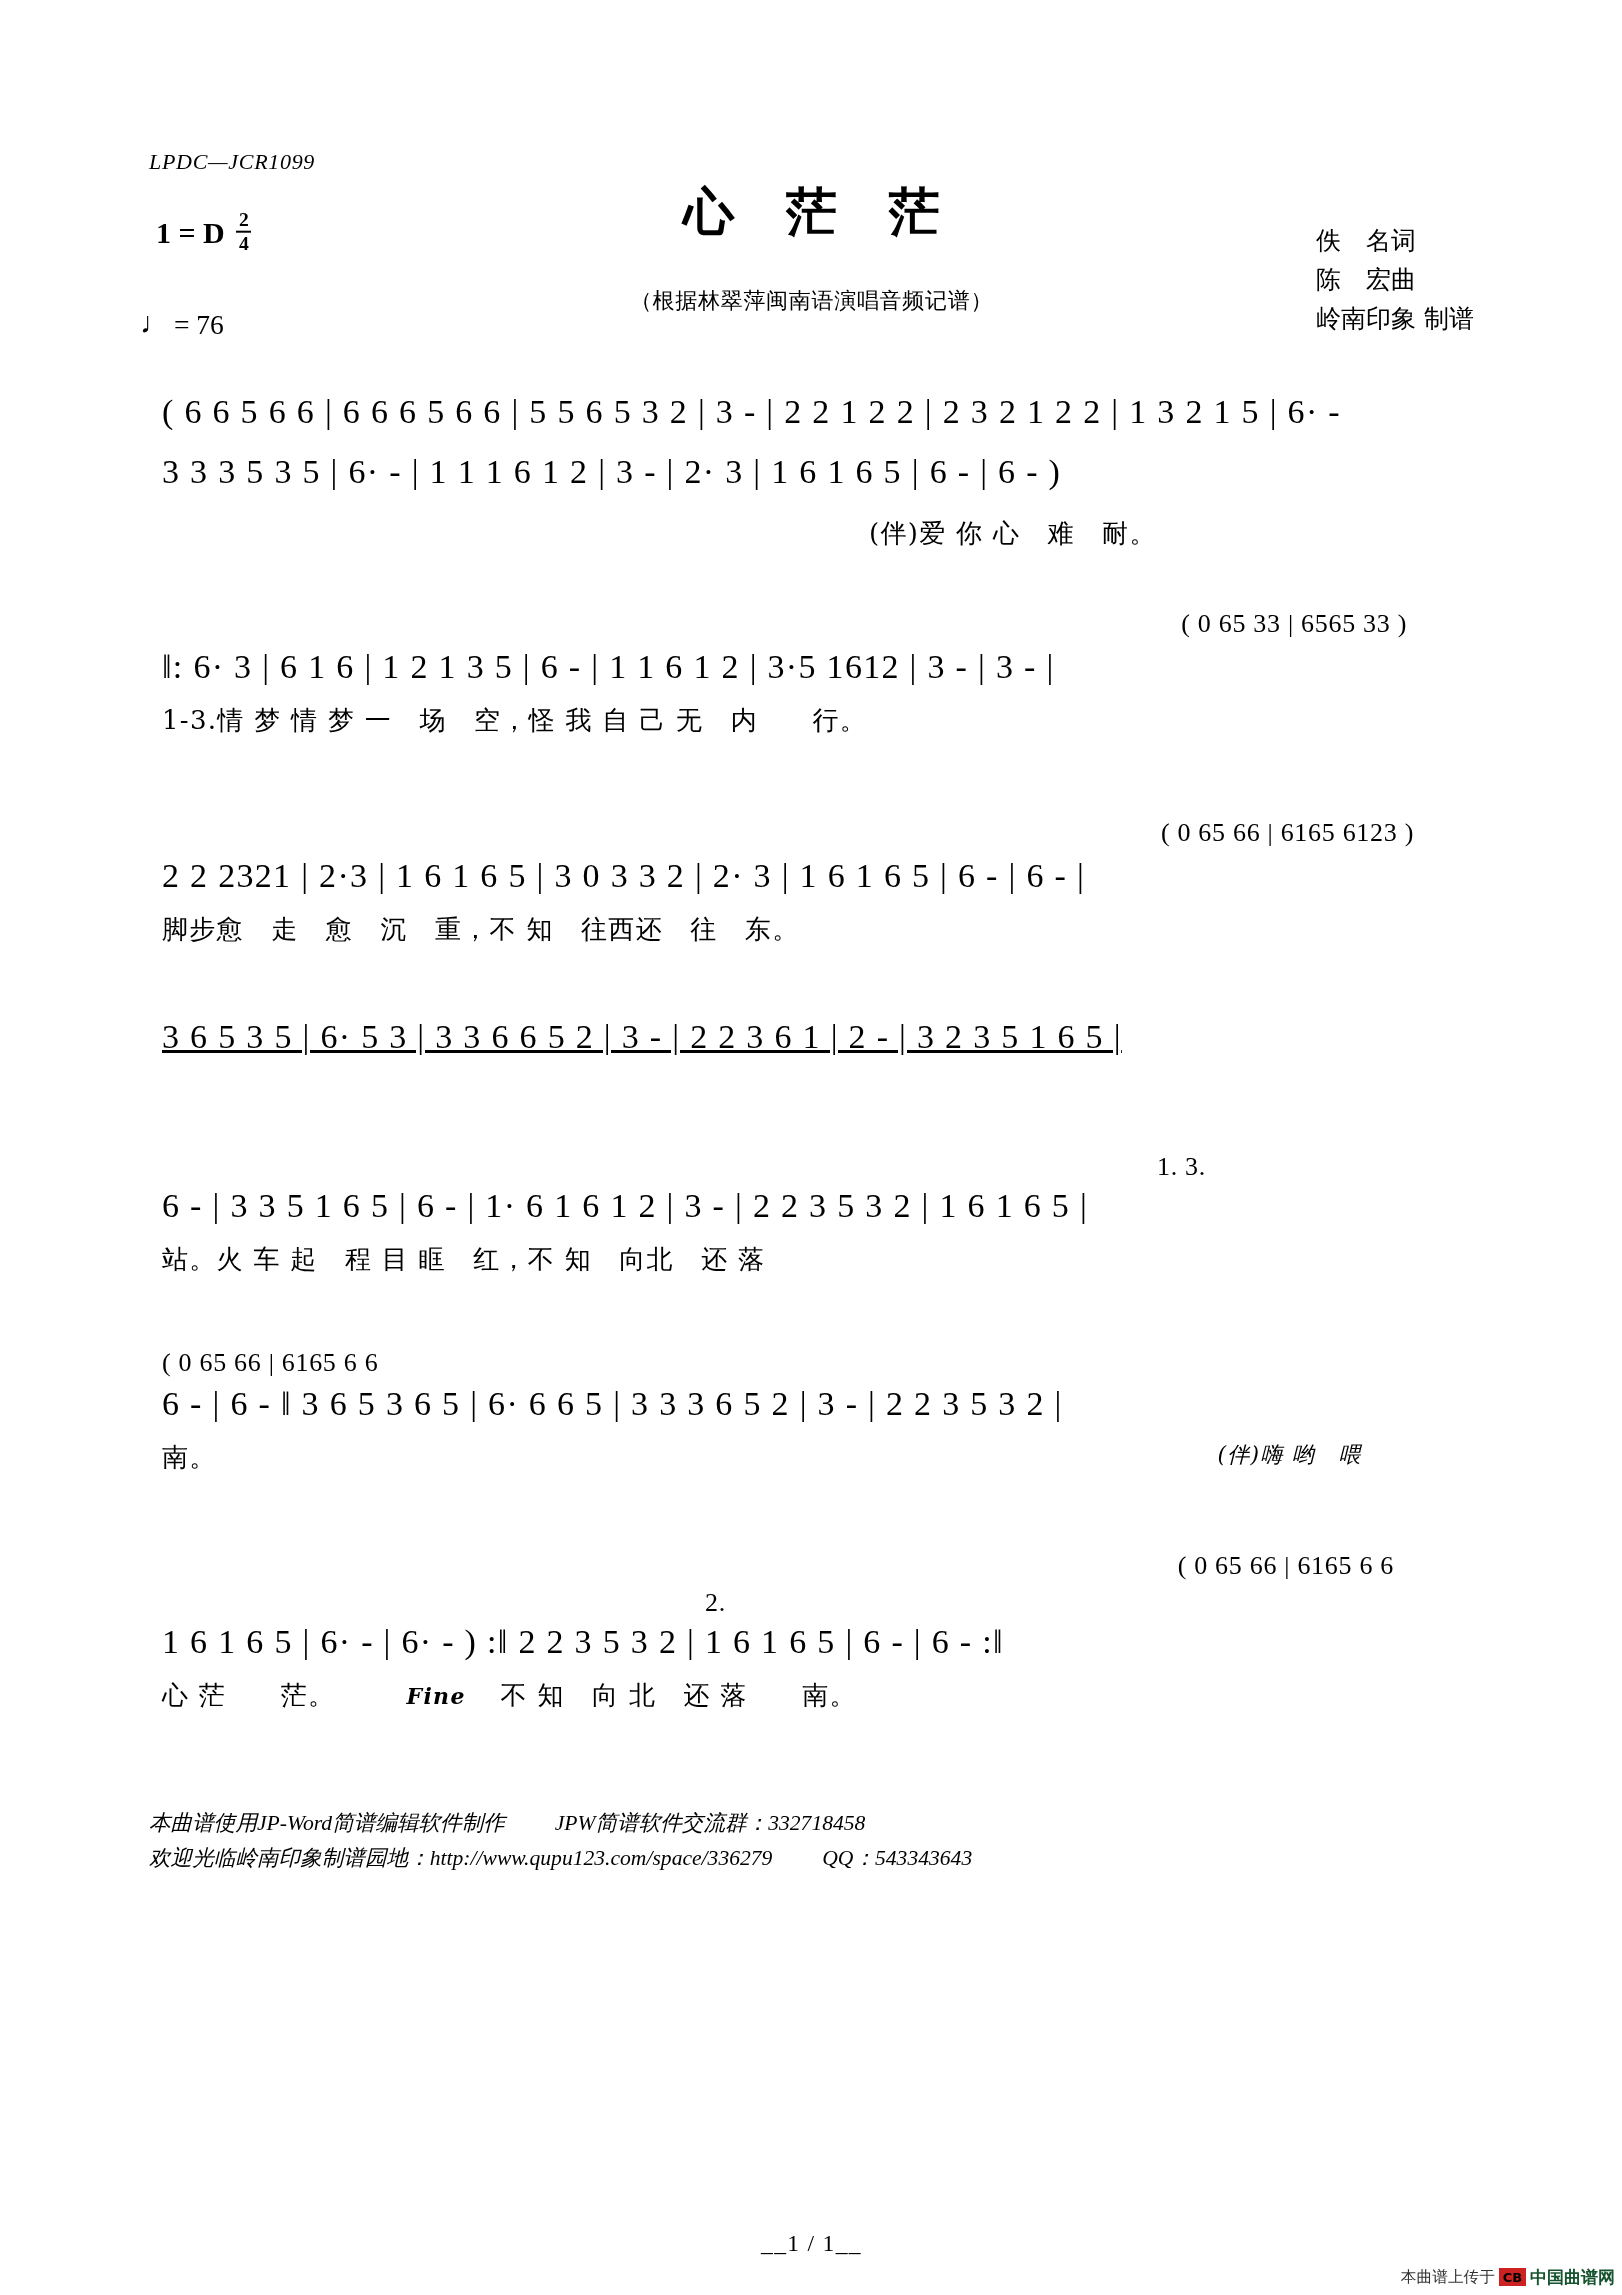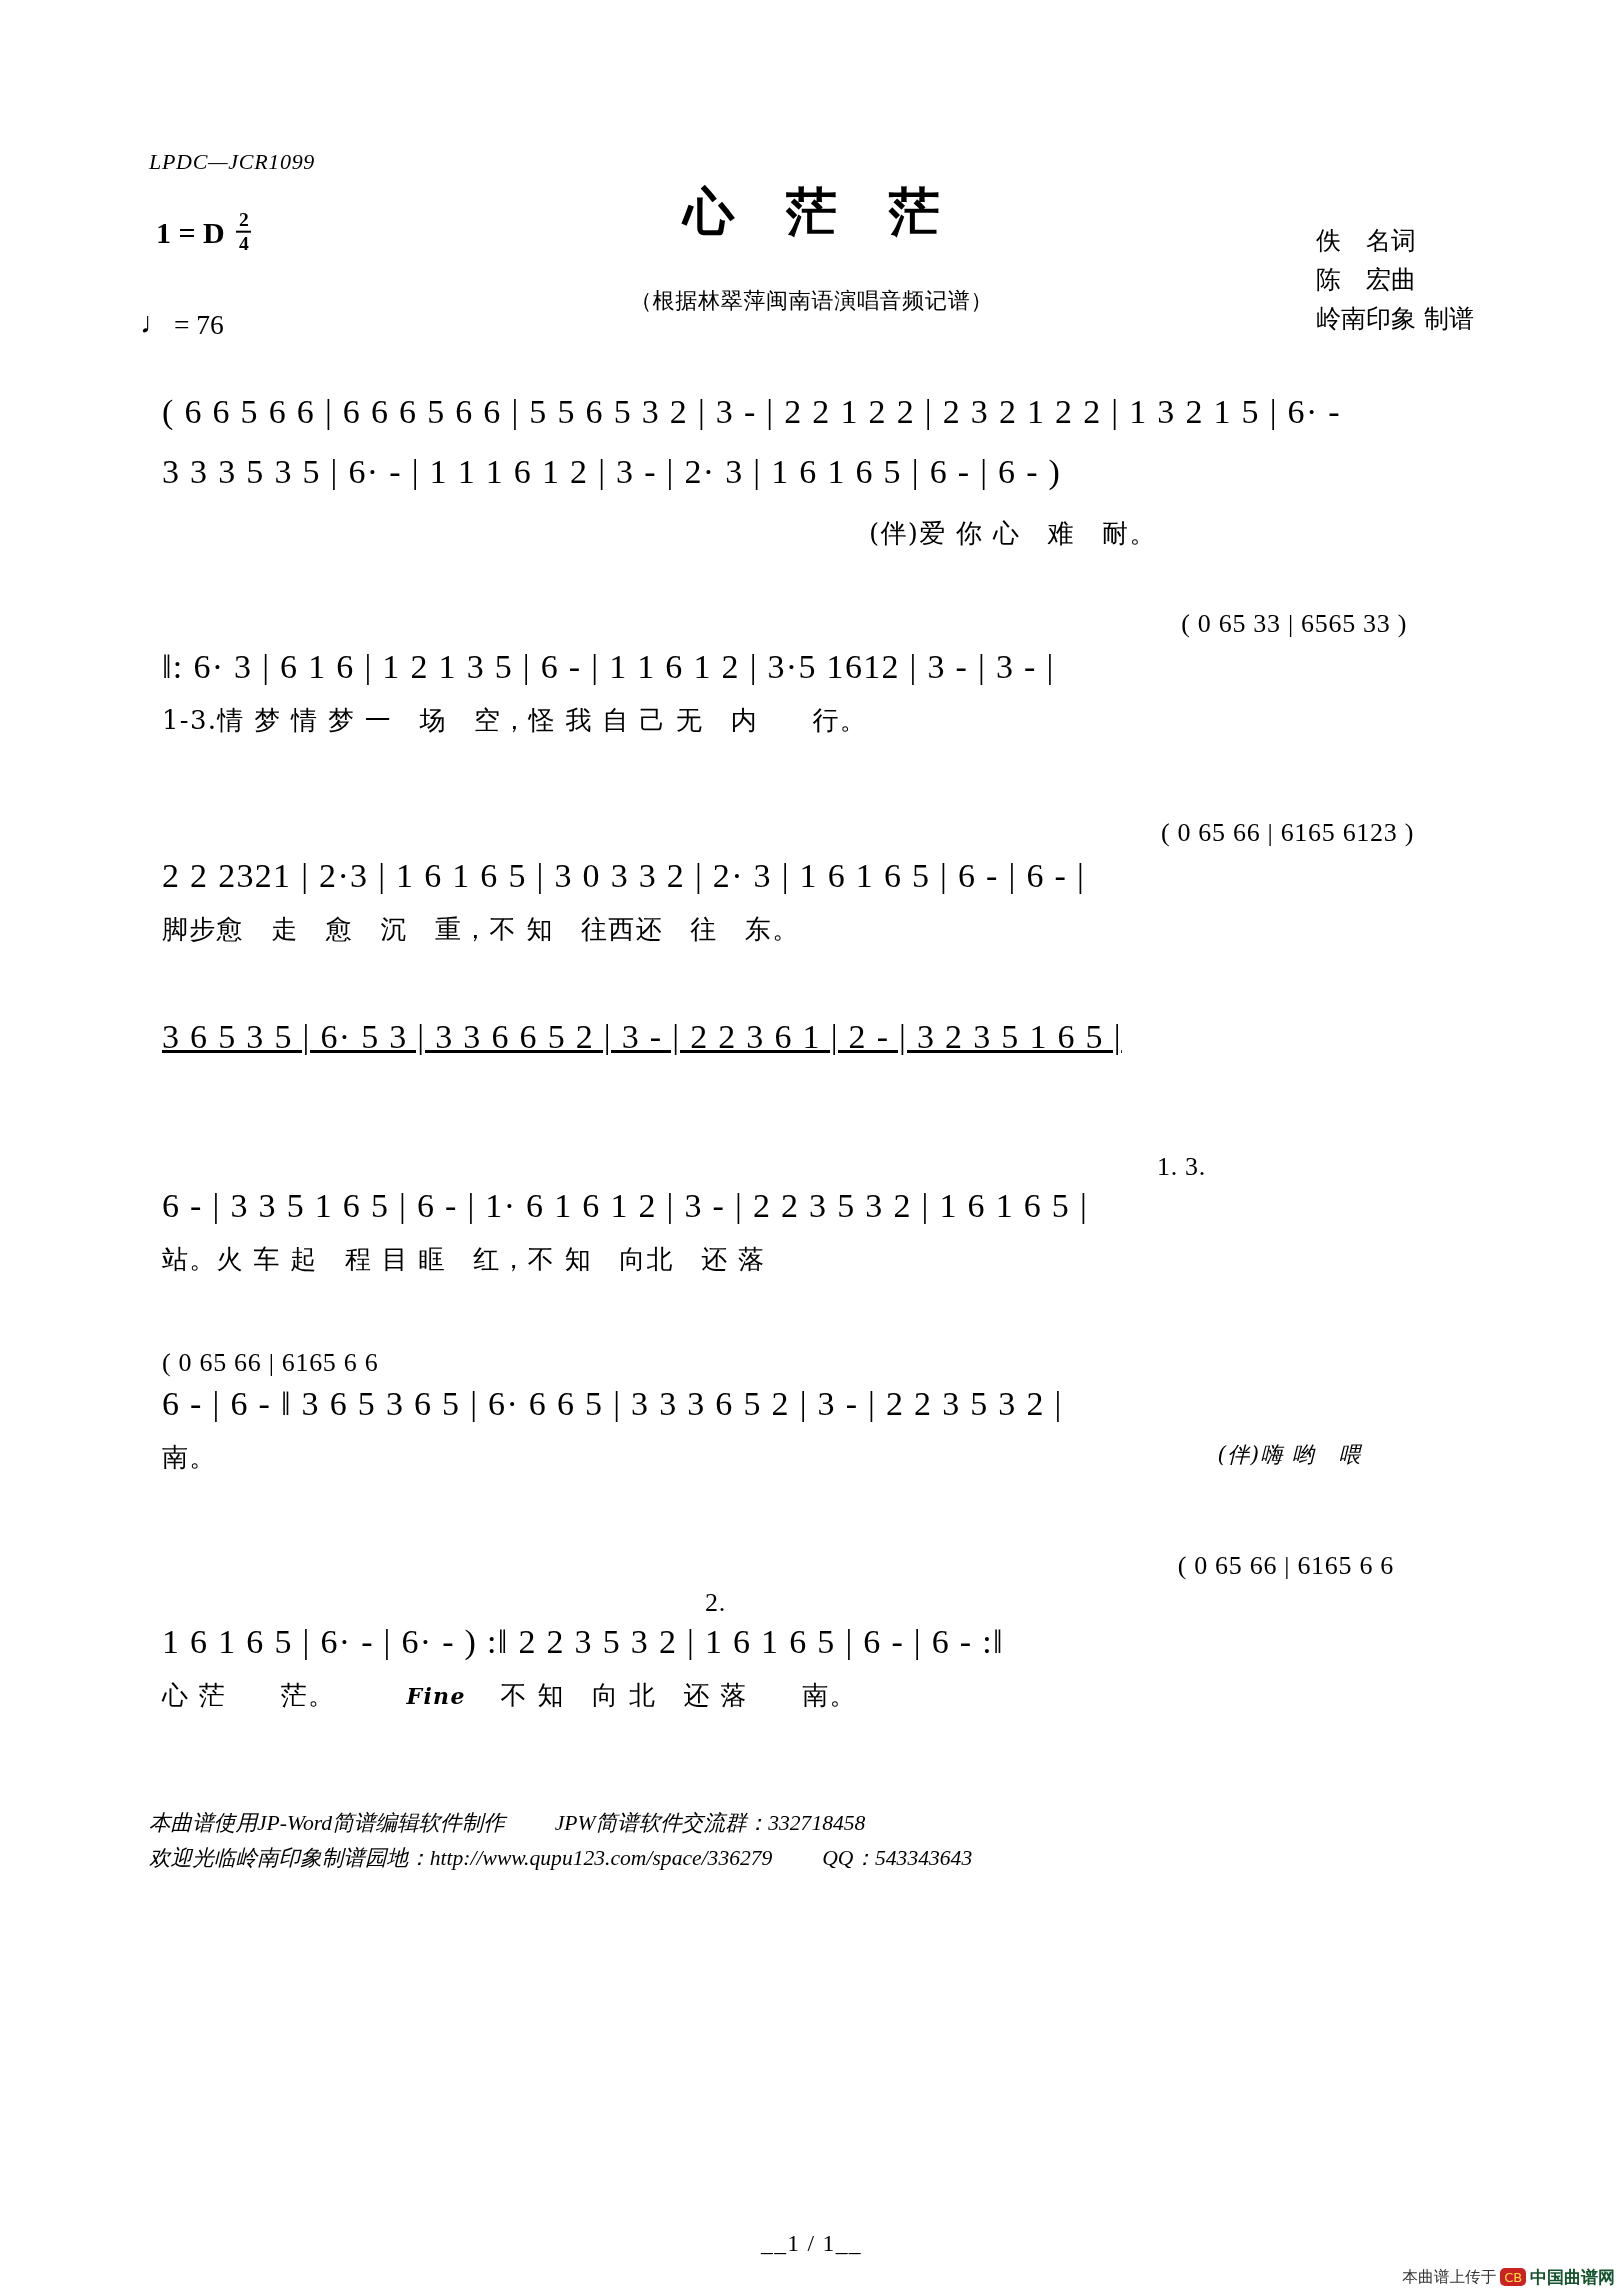--- a/index.html
+++ b/index.html
@@ -167,25 +167,25 @@
     font-family: "DejaVu Sans", sans-serif;
     font-size: 15.7px;
     color: #333;
     display: flex;
     align-items: center;
     gap: 3.9px;
   }
   .watermark .logo {
     display: inline-block;
     background: #cc2222;
-    color: #fde047;
-    font-weight: normal;
+    color: #000000;
+    font-weight: bold;
     font-size: 13px;
     padding: 1.3px 3.9px;
-    border-radius: 5px;
+    border-radius: 0;
   }
   .watermark .site { color: #14532d; font-weight: bold; font-size: 17px;}
 </style>
 </head>
 <body>
 
 <div class="page">
 
   <div class="catalog-no">LPDC—JCR1099</div>
 

